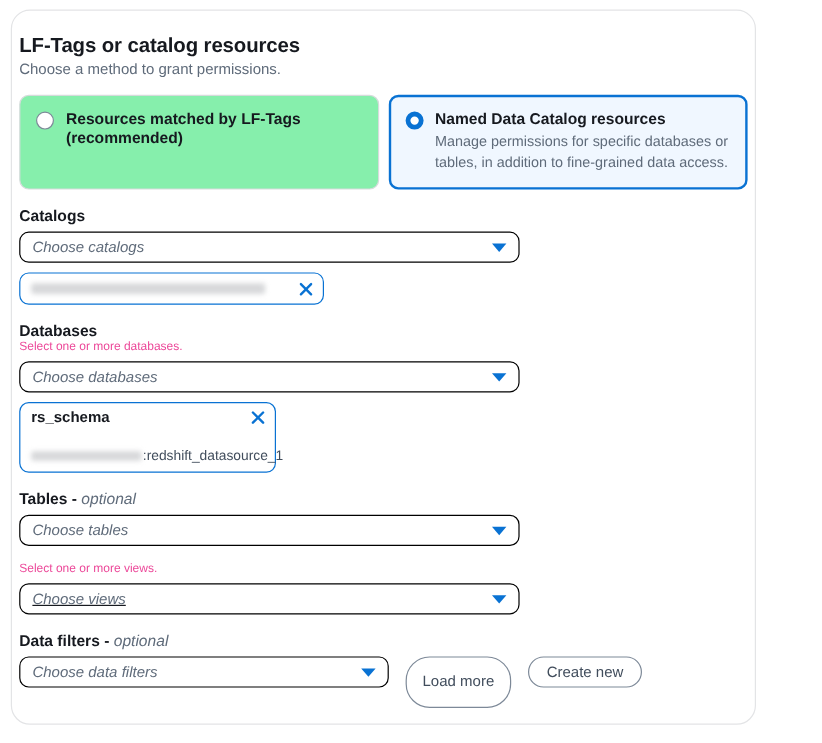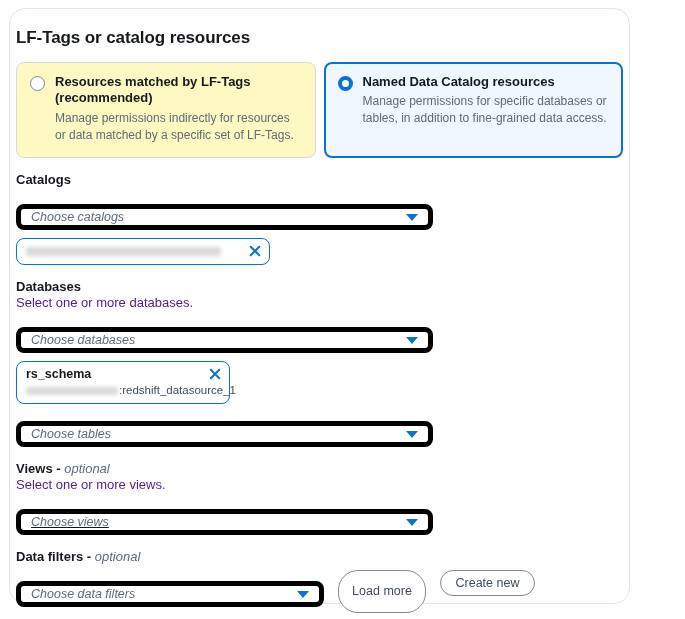--- a/index.html
+++ b/index.html
@@ -45,21 +45,21 @@
   .cards {
     display: flex;
     gap: 8px;
     margin-top: 14px;
   }
   .card {
     box-sizing: border-box;
     width: 312px;
     border: 1px solid #d5dbdb;
     border-radius: 8px;
-    background: #fef9c3;
+    background: #86efac;
     padding: 11px 13px 13px 13px;
     display: flex;
     gap: 10px;
     align-items: flex-start;
     cursor: pointer;
   }
   .card.selected {
     border: 2px solid #0972d3;
     background: #f0f7ff;
     padding: 10px 12px 12px 12px;
@@ -98,36 +98,36 @@
     font-size: 13px;
     font-weight: bold;
     color: #16191f;
   }
   .field-label .optional {
     font-weight: normal;
     font-style: italic;
     color: #5f6b7a;
   }
   .field-hint {
-    font-size: 13px;
-    color: #4c1d95;
+    font-size: 10px;
+    color: #ec4899;
     margin-top: 1px;
   }
 
   .select {
     position: relative;
     box-sizing: border-box;
     height: 26px;
-    border: 5px solid #000000;
+    border: 1px solid #000000;
     border-radius: 8px;
     background: #ffffff;
     display: flex;
     align-items: center;
     padding: 0 10px;
-    margin-top: 17px;
+    margin-top: 6px;
     cursor: pointer;
   }
   .select .ph {
     font-size: 12.5px;
     font-style: italic;
     color: #5f6b7a;
   }
   .select .chev {
     position: absolute;
     right: 10px;
@@ -163,21 +163,21 @@
   .token-title {
     font-size: 12.5px;
     font-weight: bold;
     color: #16191f;
     line-height: 1.25;
   }
   .token-sub {
     font-size: 11.5px;
     color: #414d5c;
     line-height: 1.3;
-    margin-top: 1px;
+    margin-top: 16px;
     white-space: nowrap;
   }
   .redacted {
     display: inline-block;
     background: #d7d8da;
     border-radius: 2px;
     color: transparent;
     vertical-align: middle;
     filter: blur(2px);
     user-select: none;
@@ -238,28 +238,28 @@
     width: 95px;
     height: 26px;
   }
 </style>
 </head>
 <body>
 
 <div class="panel">
 
   <div class="section-title">LF-Tags or catalog resources</div>
+  <div class="section-sub">Choose a method to grant permissions.</div>
 
   <div class="cards">
 
     <div class="card">
       <div class="radio"></div>
       <div class="card-text">
         <div class="card-title">Resources matched by LF-Tags (recommended)</div>
-        <div class="card-desc">Manage permissions indirectly for resources or data matched by a specific set of LF-Tags.</div>
       </div>
     </div>
 
     <div class="card selected">
       <div class="radio on"></div>
       <div class="card-text">
         <div class="card-title">Named Data Catalog resources</div>
         <div class="card-desc">Manage permissions for specific databases or tables, in addition to fine-grained data access.</div>
       </div>
     </div>
@@ -290,28 +290,28 @@
     <div class="token token-database">
       <div class="token-body">
         <div class="token-title">rs_schema</div>
         <div class="token-sub"><span class="redacted sub">redacted</span><span>:redshift_datasource_1</span></div>
       </div>
       <div class="token-x"></div>
     </div>
   </div>
 
   <div class="group">
+    <div class="field-label"><span>Tables -</span> <span class="optional">optional</span></div>
     <div class="select w-tables">
       <span class="ph">Choose tables</span>
       <span class="chev"></span>
     </div>
   </div>
 
   <div class="group">
-    <div class="field-label"><span>Views -</span> <span class="optional">optional</span></div>
     <div class="field-hint">Select one or more views.</div>
     <div class="select w-views">
       <span class="ph">Choose views</span>
       <span class="chev"></span>
     </div>
   </div>
 
   <div class="group">
     <div class="field-label"><span>Data filters -</span> <span class="optional">optional</span></div>
     <div class="filters-row">

